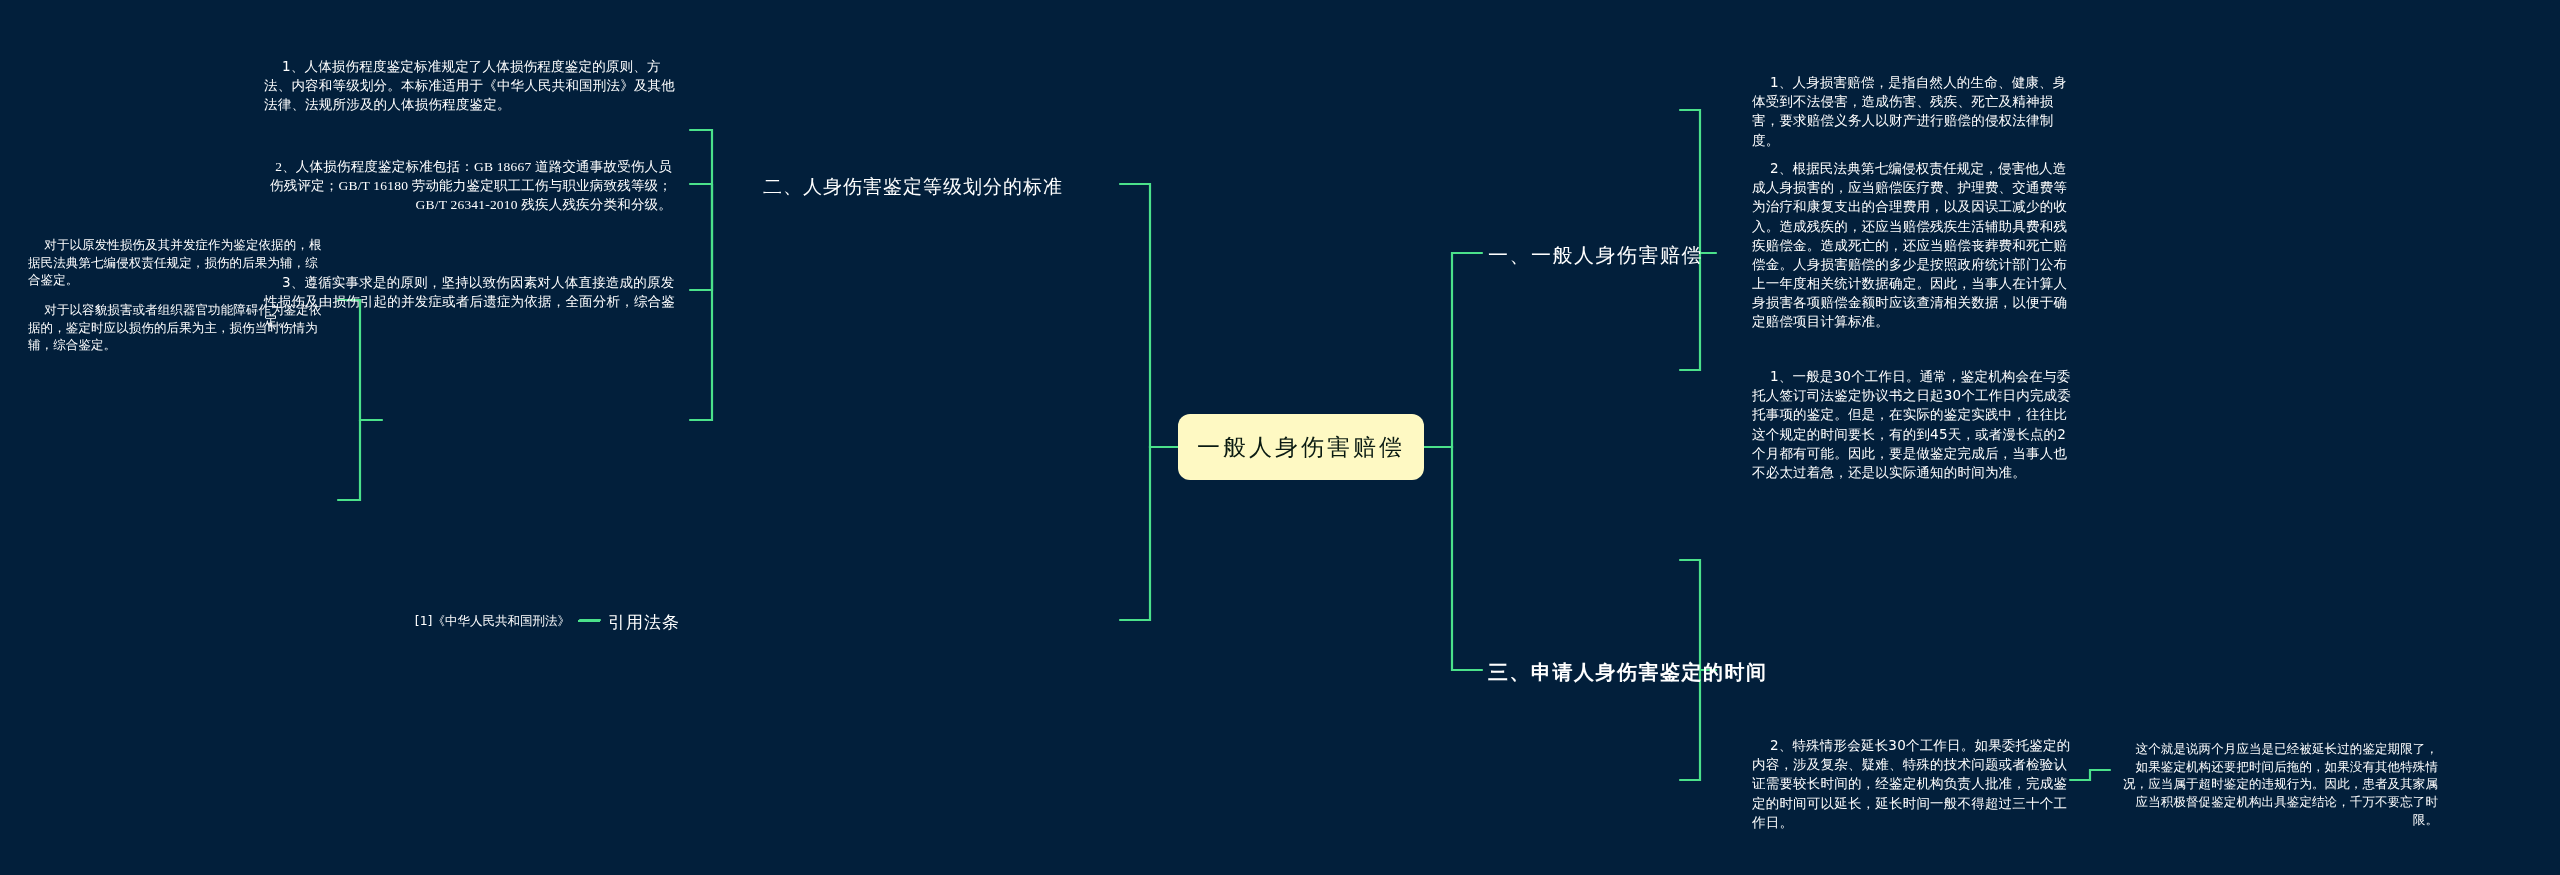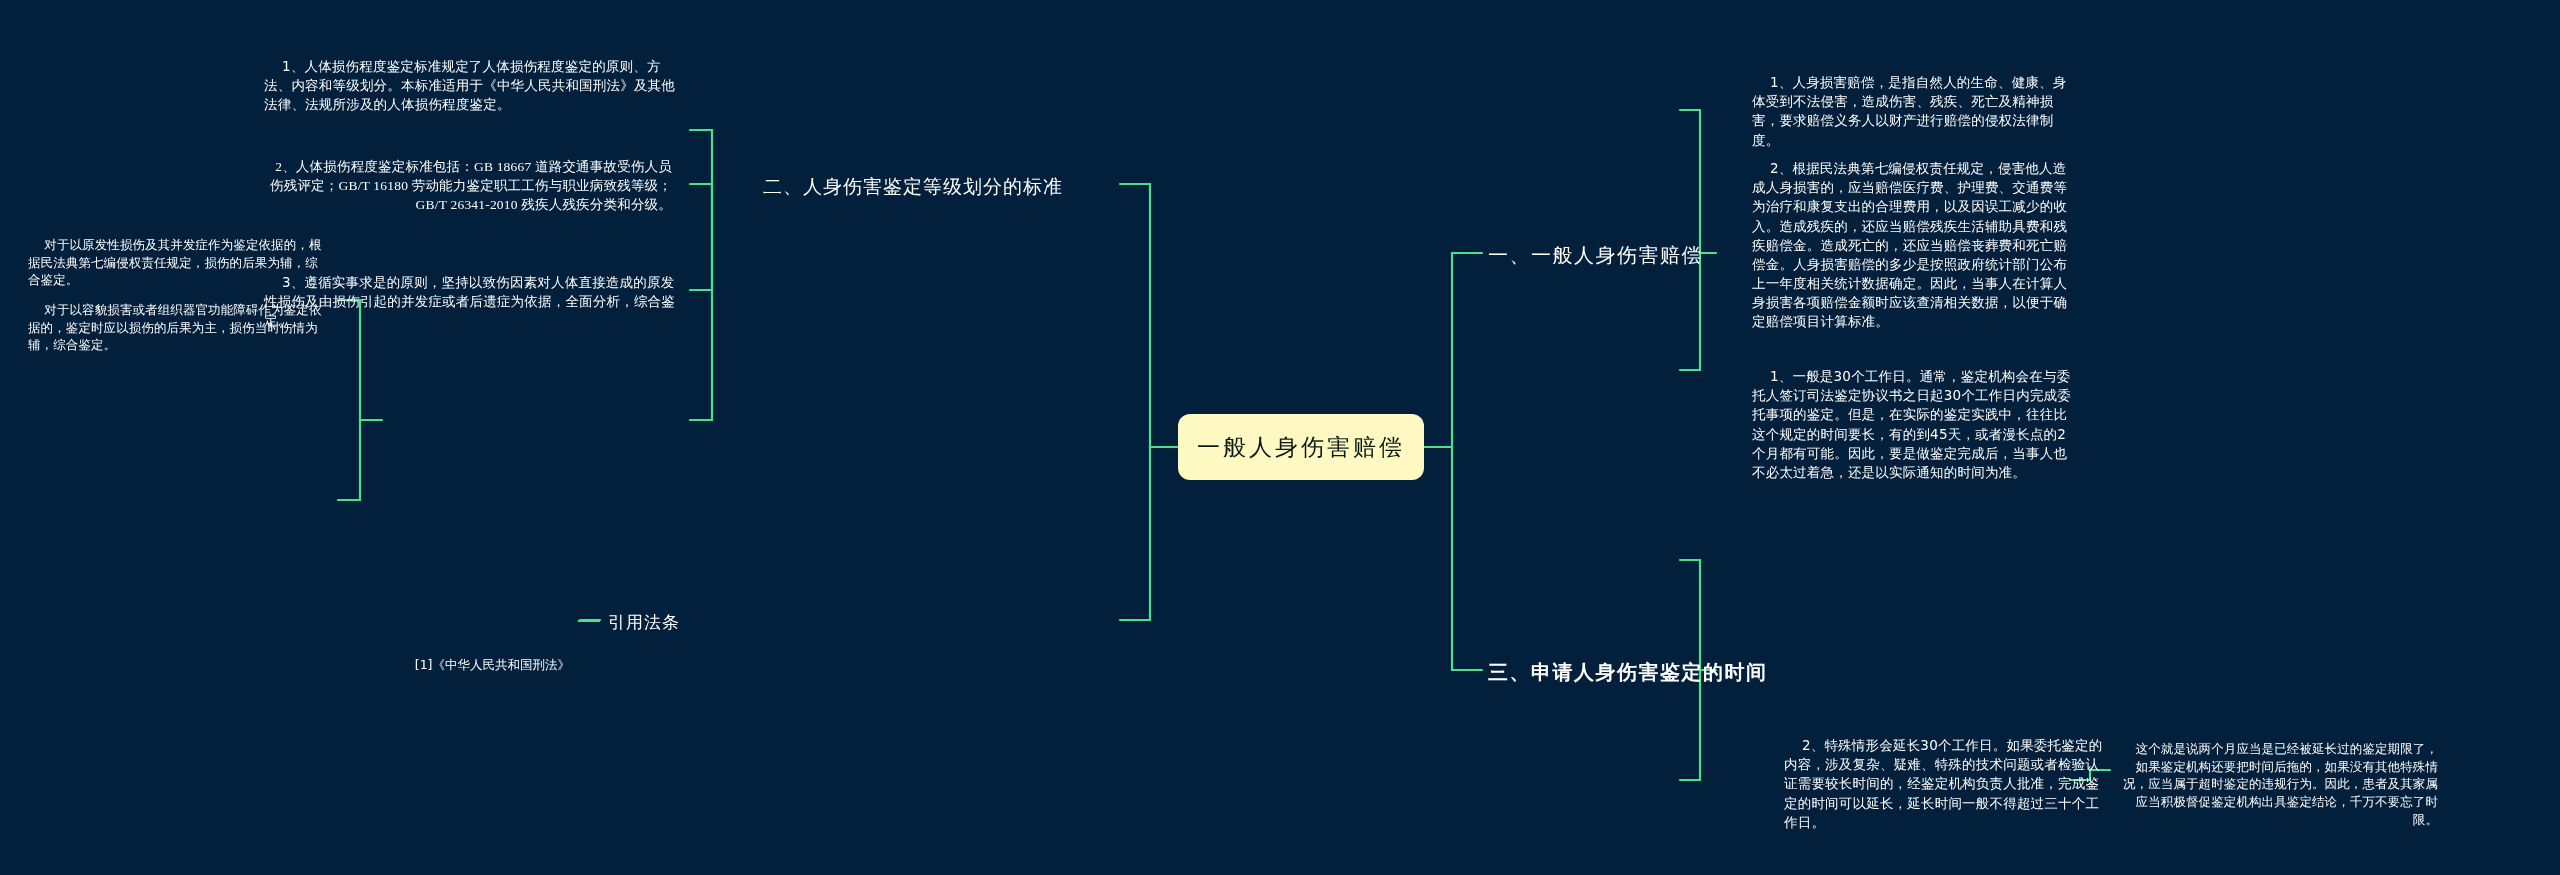--- a/index.html
+++ b/index.html
@@ -158,21 +158,21 @@
   <div class="node leaf-sm" style="left:28px; top:283px; width:300px; text-align:left;">
     <span>对于以容貌损害或者组织器官功能障碍作为鉴定依据的，鉴定时应以损伤的后果为主，损伤当时伤情为辅，综合鉴定。</span>
   </div>
 
   <div class="node cite-label" style="left:608px; top:610px;">
     <span>引用法条</span>
   </div>
 
   <div class="tick" style="left:578px; top:620px; width:22px; background:#4BE18A;"></div>
 
-  <div class="node cite" style="left:340px; top:612px; width:230px; text-align:right;margin-top:44px;">
+  <div class="node cite" style="left:340px; top:612px; width:230px; text-align:right;">
     <span>[1]《中华人民共和国刑法》</span>
   </div>
 
   <div class="node branch-lg" style="left:1488px; top:241px;">
     <span>一、一般人身伤害赔偿</span>
   </div>
 
   <div class="node leaf" style="left:1752px; top:54px; width:320px; text-align:left;">
     <span>1、人身损害赔偿，是指自然人的生命、健康、身体受到不法侵害，造成伤害、残疾、死亡及精神损害，要求赔偿义务人以财产进行赔偿的侵权法律制度。</span>
   </div>
@@ -182,21 +182,21 @@
   </div>
 
   <div class="node branch-lg" style="left:1488px; top:658px;font-weight:bold;">
     <span>三、申请人身伤害鉴定的时间</span>
   </div>
 
   <div class="node leaf" style="left:1752px; top:348px; width:320px; text-align:left;">
     <span>1、一般是30个工作日。通常，鉴定机构会在与委托人签订司法鉴定协议书之日起30个工作日内完成委托事项的鉴定。但是，在实际的鉴定实践中，往往比这个规定的时间要长，有的到45天，或者漫长点的2个月都有可能。因此，要是做鉴定完成后，当事人也不必太过着急，还是以实际通知的时间为准。</span>
   </div>
 
-  <div class="node leaf" style="left:1752px; top:717px; width:320px; text-align:left;margin-left:32px;">
+  <div class="node leaf" style="left:1752px; top:717px; width:320px; text-align:left;">
     <span>2、特殊情形会延长30个工作日。如果委托鉴定的内容，涉及复杂、疑难、特殊的技术问题或者检验认证需要较长时间的，经鉴定机构负责人批准，完成鉴定的时间可以延长，延长时间一般不得超过三十个工作日。</span>
   </div>
 
   <div class="node leaf-sm" style="left:2118px; top:722px; width:320px; text-align:right;">
     <span>这个就是说两个月应当是已经被延长过的鉴定期限了，如果鉴定机构还要把时间后拖的，如果没有其他特殊情况，应当属于超时鉴定的违规行为。因此，患者及其家属应当积极督促鉴定机构出具鉴定结论，千万不要忘了时限。</span>
   </div>
 
 </div>
 
 </body></html>

